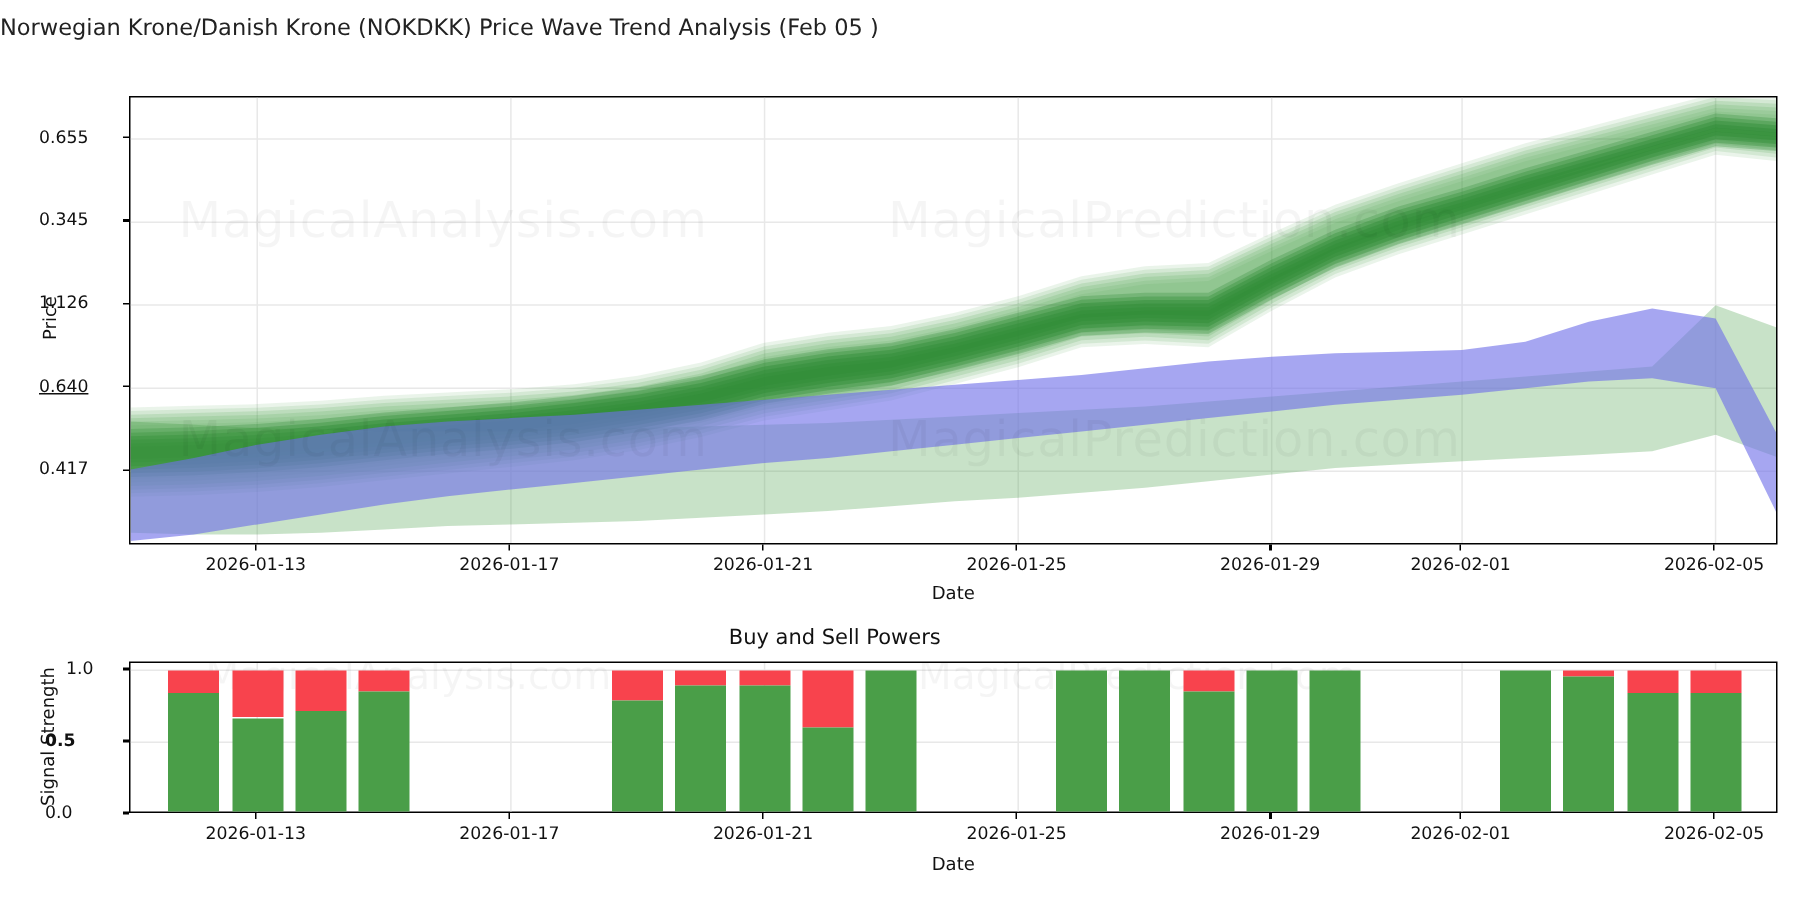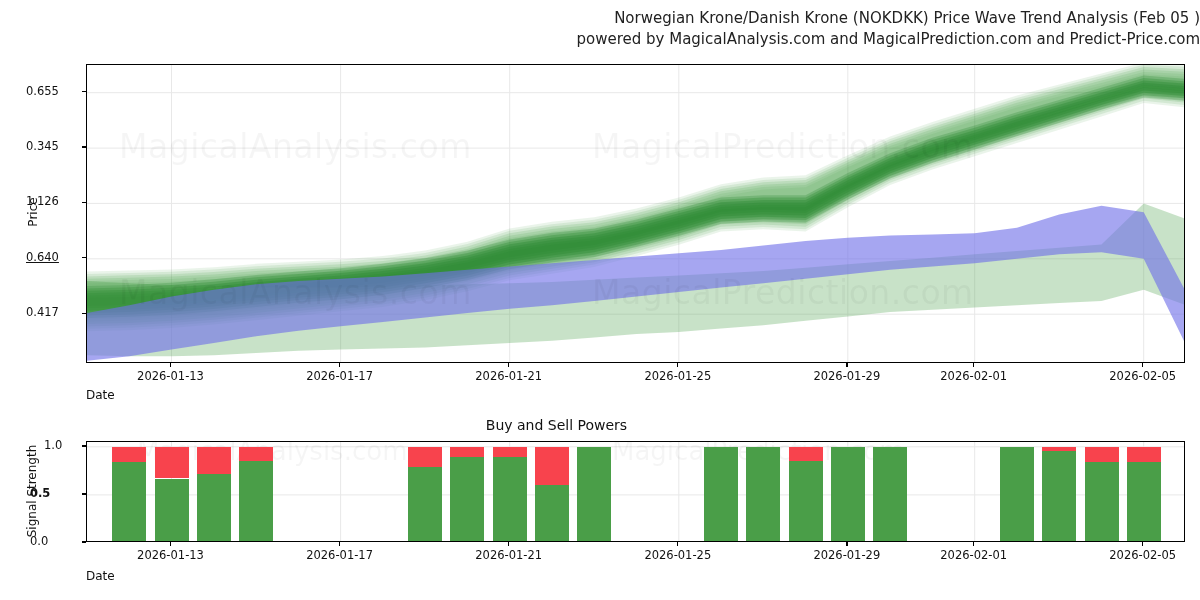--- a/index.html
+++ b/index.html
@@ -1,24 +1,24 @@
 <!DOCTYPE html>
 <html><head>
 <meta charset="utf-8">
 <style>
   html,body{margin:0;padding:0;background:#ffffff;}
   body{width:1200px;height:600px;font-family:"DejaVu Sans","Liberation Sans",sans-serif;color:#000;overflow:hidden;}
   #root{position:relative;width:1200px;height:600px;}
 
-  .title-block{position:absolute;left:0;top:8px;width:1200px;text-align:right;}
+  .title-block{position:absolute;left:0;top:8px;width:1200px;text-align:left;}
   .title-line{font-size:15px;line-height:21px;color:#222;}
 
   .subtitle-mid{position:absolute;left:0;top:417px;width:1113px;text-align:center;font-size:14px;color:#111;}
 
-  .axis-label-x{position:absolute;font-size:12px;color:#111;}
+  .axis-label-x{position:absolute;text-align:center;font-size:12px;color:#111;}
   .axis-label-y{position:absolute;font-size:12px;color:#111;transform-origin:50% 50%;}
 
   .tick-lbl{position:absolute;font-size:11.5px;color:#111;white-space:nowrap;}
   .tick-x{text-align:center;}
   .tick-y{text-align:left;}
 
   .panel{position:absolute;box-sizing:border-box;border:1.3px solid #000;background:#fff;overflow:hidden;}
 
   .wm{position:absolute;font-size:33px;color:#000;opacity:0.037;white-space:nowrap;pointer-events:none;letter-spacing:.5px;}
   .wm2{position:absolute;font-size:26px;color:#000;opacity:0.037;white-space:nowrap;pointer-events:none;}
@@ -28,21 +28,20 @@
 
   svg{display:block;}
 </style>
 </head>
 <body>
 
 <div id="root">
 
   <div class="title-block">
     <div class="title-line">Norwegian Krone/Danish Krone (NOKDKK) Price Wave Trend Analysis (Feb 05 )</div>
-    <div class="title-line">powered by MagicalAnalysis.com and MagicalPrediction.com and Predict-Price.com</div>
   </div>
 
   <div class="panel" id="price-panel" style="left:86px;top:64px;width:1099px;height:299px;">
     <div class="wm" style="left:32px;top:62px;">MagicalAnalysis.com</div>
     <div class="wm" style="left:505px;top:62px;">MagicalPrediction.com</div>
     <div class="wm" style="left:32px;top:208px;">MagicalAnalysis.com</div>
     <div class="wm" style="left:505px;top:208px;">MagicalPrediction.com</div>
     <svg id="price-svg" width="1099" height="299" viewBox="0 0 1099 299" preserveAspectRatio="none">
         <line x1="0" y1="249.2" x2="1099" y2="249.2" stroke="#e8e8e8" stroke-width="1"></line>
         <line x1="0" y1="193.8" x2="1099" y2="193.8" stroke="#e8e8e8" stroke-width="1"></line>

